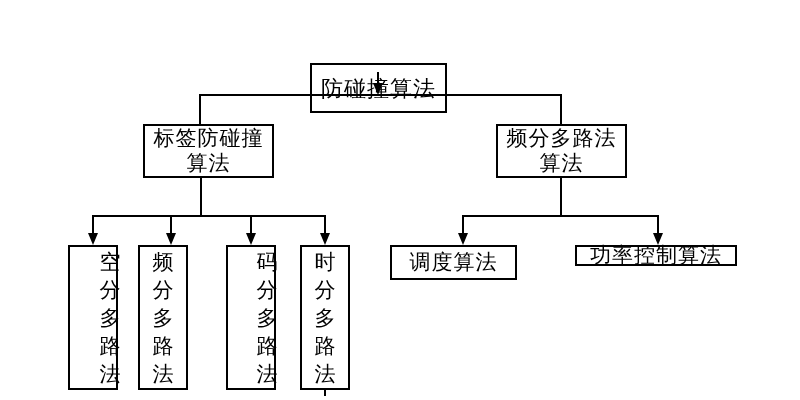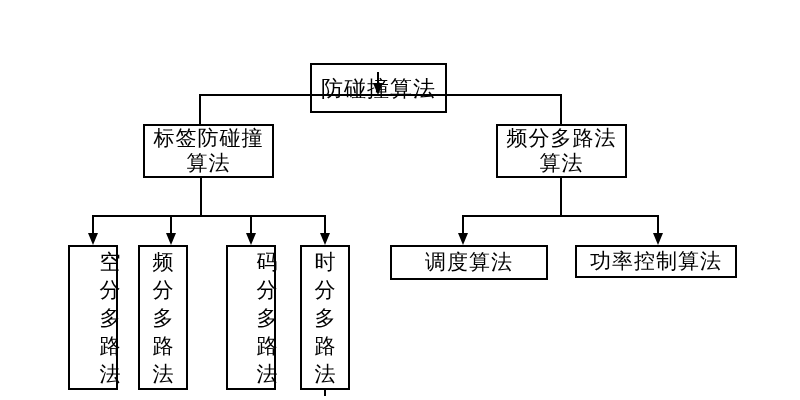--- a/index.html
+++ b/index.html
@@ -99,20 +99,20 @@
   <div class="vline" style="left:324px; top:390px; width:2px; height:6px;"></div>
 
   <div class="vline" style="left:560px; top:178px; width:2px; height:38px;"></div>
   <div class="hline" style="left:462px; top:215px; width:197px; height:2px;"></div>
 
   <div class="vline" style="left:462px; top:215px; width:2px; height:19px;"></div>
   <div class="arrow-down" style="left:458px; top:233px;"></div>
   <div class="vline" style="left:657px; top:215px; width:2px; height:19px;"></div>
   <div class="arrow-down" style="left:653px; top:233px;"></div>
 
-  <div class="box" style="left:390px; top:245px; width:158px; height:35px;">
+  <div class="box" style="left:390px; top:245px; width:127px; height:35px;">
     <div class="lbl">调度算法</div>
   </div>
-  <div class="box" style="left:575px; top:245px; width:162px; height:33px;">
+  <div class="box" style="left:575px; top:245px; width:162px; height:21px;">
     <div class="lbl">功率控制算法</div>
   </div>
 
 </div>
 
 </body></html>

